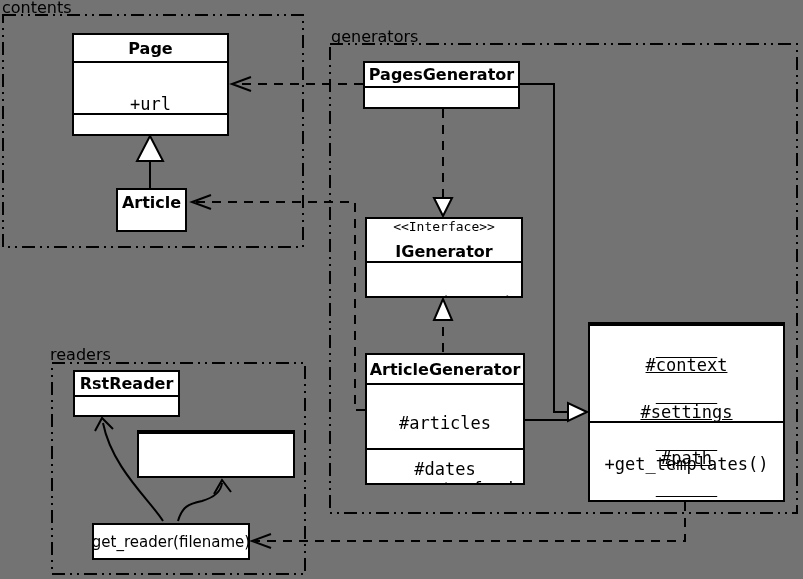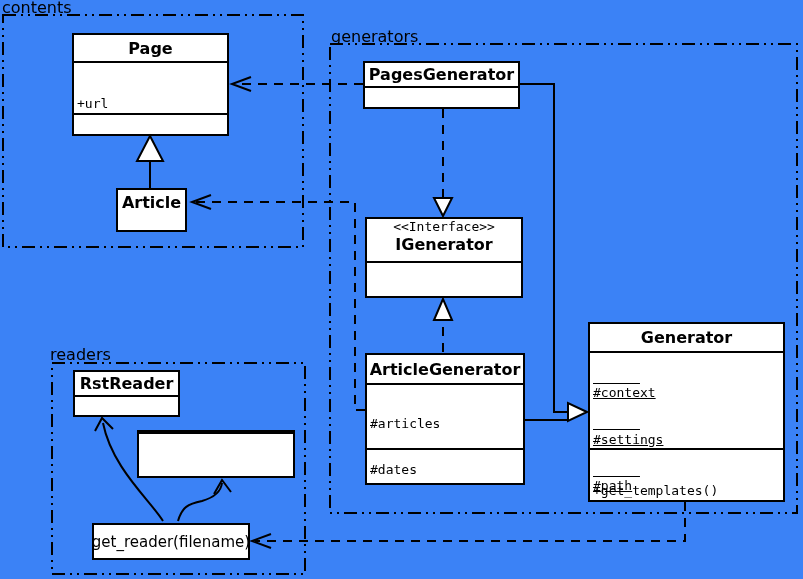--- a/index.html
+++ b/index.html
@@ -1,19 +1,19 @@
 <!DOCTYPE html>
 <html><head>
 <meta charset="utf-8">
 <style>
   html,body{margin:0;padding:0;background:#ffffff;}
   #canvas{
     position:relative;
     width:803px;height:579px;
-    background:#3b82f6;
+    background:#737373;
     font-family:"DejaVu Sans",sans-serif;
     color:#000;
     overflow:hidden;
   }
   #edges{
     position:absolute;left:0;top:0;width:803px;height:579px;
     z-index:5;pointer-events:none;
   }
   .pkg-label{
     position:absolute;z-index:3;
@@ -28,34 +28,35 @@
     box-sizing:border-box;
     overflow:hidden;
   }
   .title{
     display:flex;align-items:center;justify-content:center;
     font-weight:bold;font-size:16px;
     font-family:"DejaVu Sans",sans-serif;
     white-space:pre;
   }
   .title-stack{
-    display:flex;flex-direction:column;align-items:center;justify-content:flex-start;
+    display:flex;flex-direction:column;align-items:center;justify-content:space-between;
   }
   .stereotype{
     font-family:"DejaVu Sans Mono",monospace;
     font-weight:normal;font-size:13px;line-height:16px;
     white-space:pre;
   }
   .members{
     border-top:2px solid #000;
     box-sizing:border-box;
     padding:1px 3px;
     font-family:"DejaVu Sans Mono",monospace;
-    font-size:13px;line-height:16px;
+    font-size:17px;line-height:16px;
     white-space:pre;
+    text-align:center;
   }
   .plainbox{
     display:flex;align-items:center;justify-content:center;
     font-size:15px;
     font-family:"DejaVu Sans",sans-serif;
     white-space:pre;
   }
 </style>
 </head>
 <body>
@@ -144,21 +145,20 @@
       
       
     </div>
     <div class="members" style="height:35px;line-height:15.5px;">
       <div>+generate_feeds()</div>
       
     </div>
   </div>
 
   <div class="box" style="left:588px;top:322px;width:197px;height:180px;">
-    <div class="title" style="height:27px;">Generator</div>
     <div class="members" style="height:97px;line-height:15.5px;text-decoration:underline;">
       <div>#context</div>
       <div>#settings</div>
       <div>#path</div>
       
       
       
     </div>
     <div class="members" style="height:66px;line-height:16px;">
       <div>+get_templates()</div>

